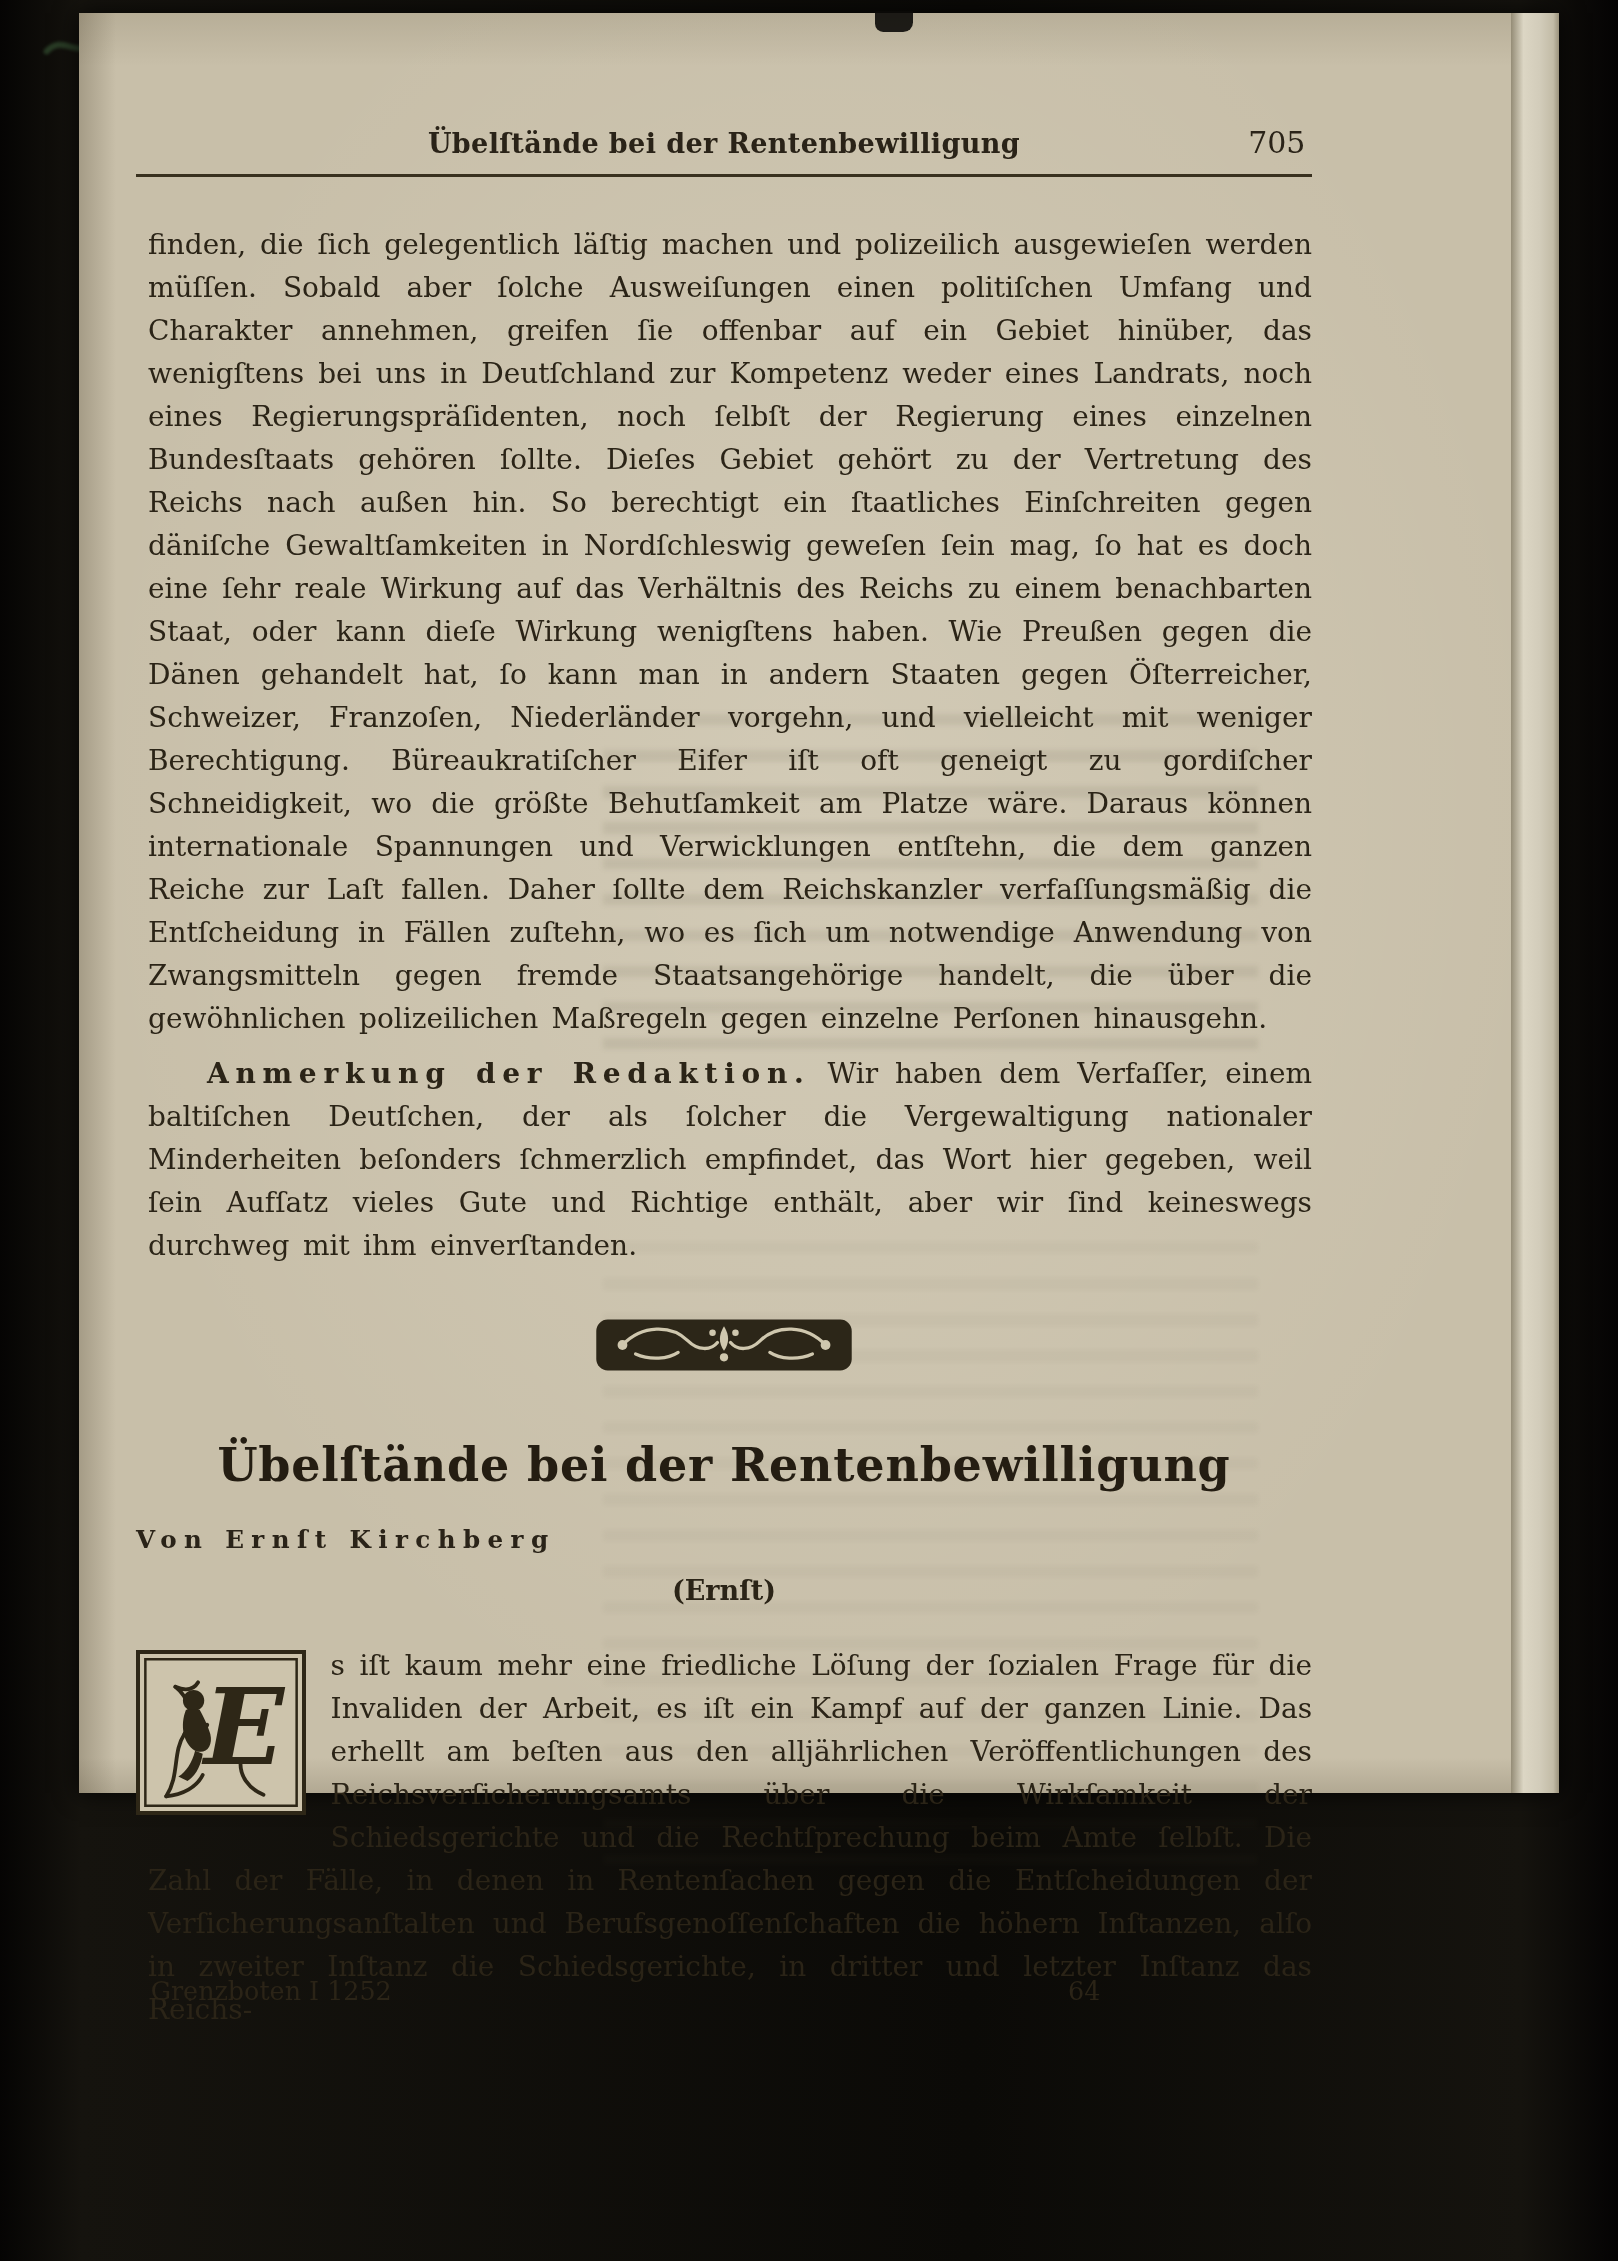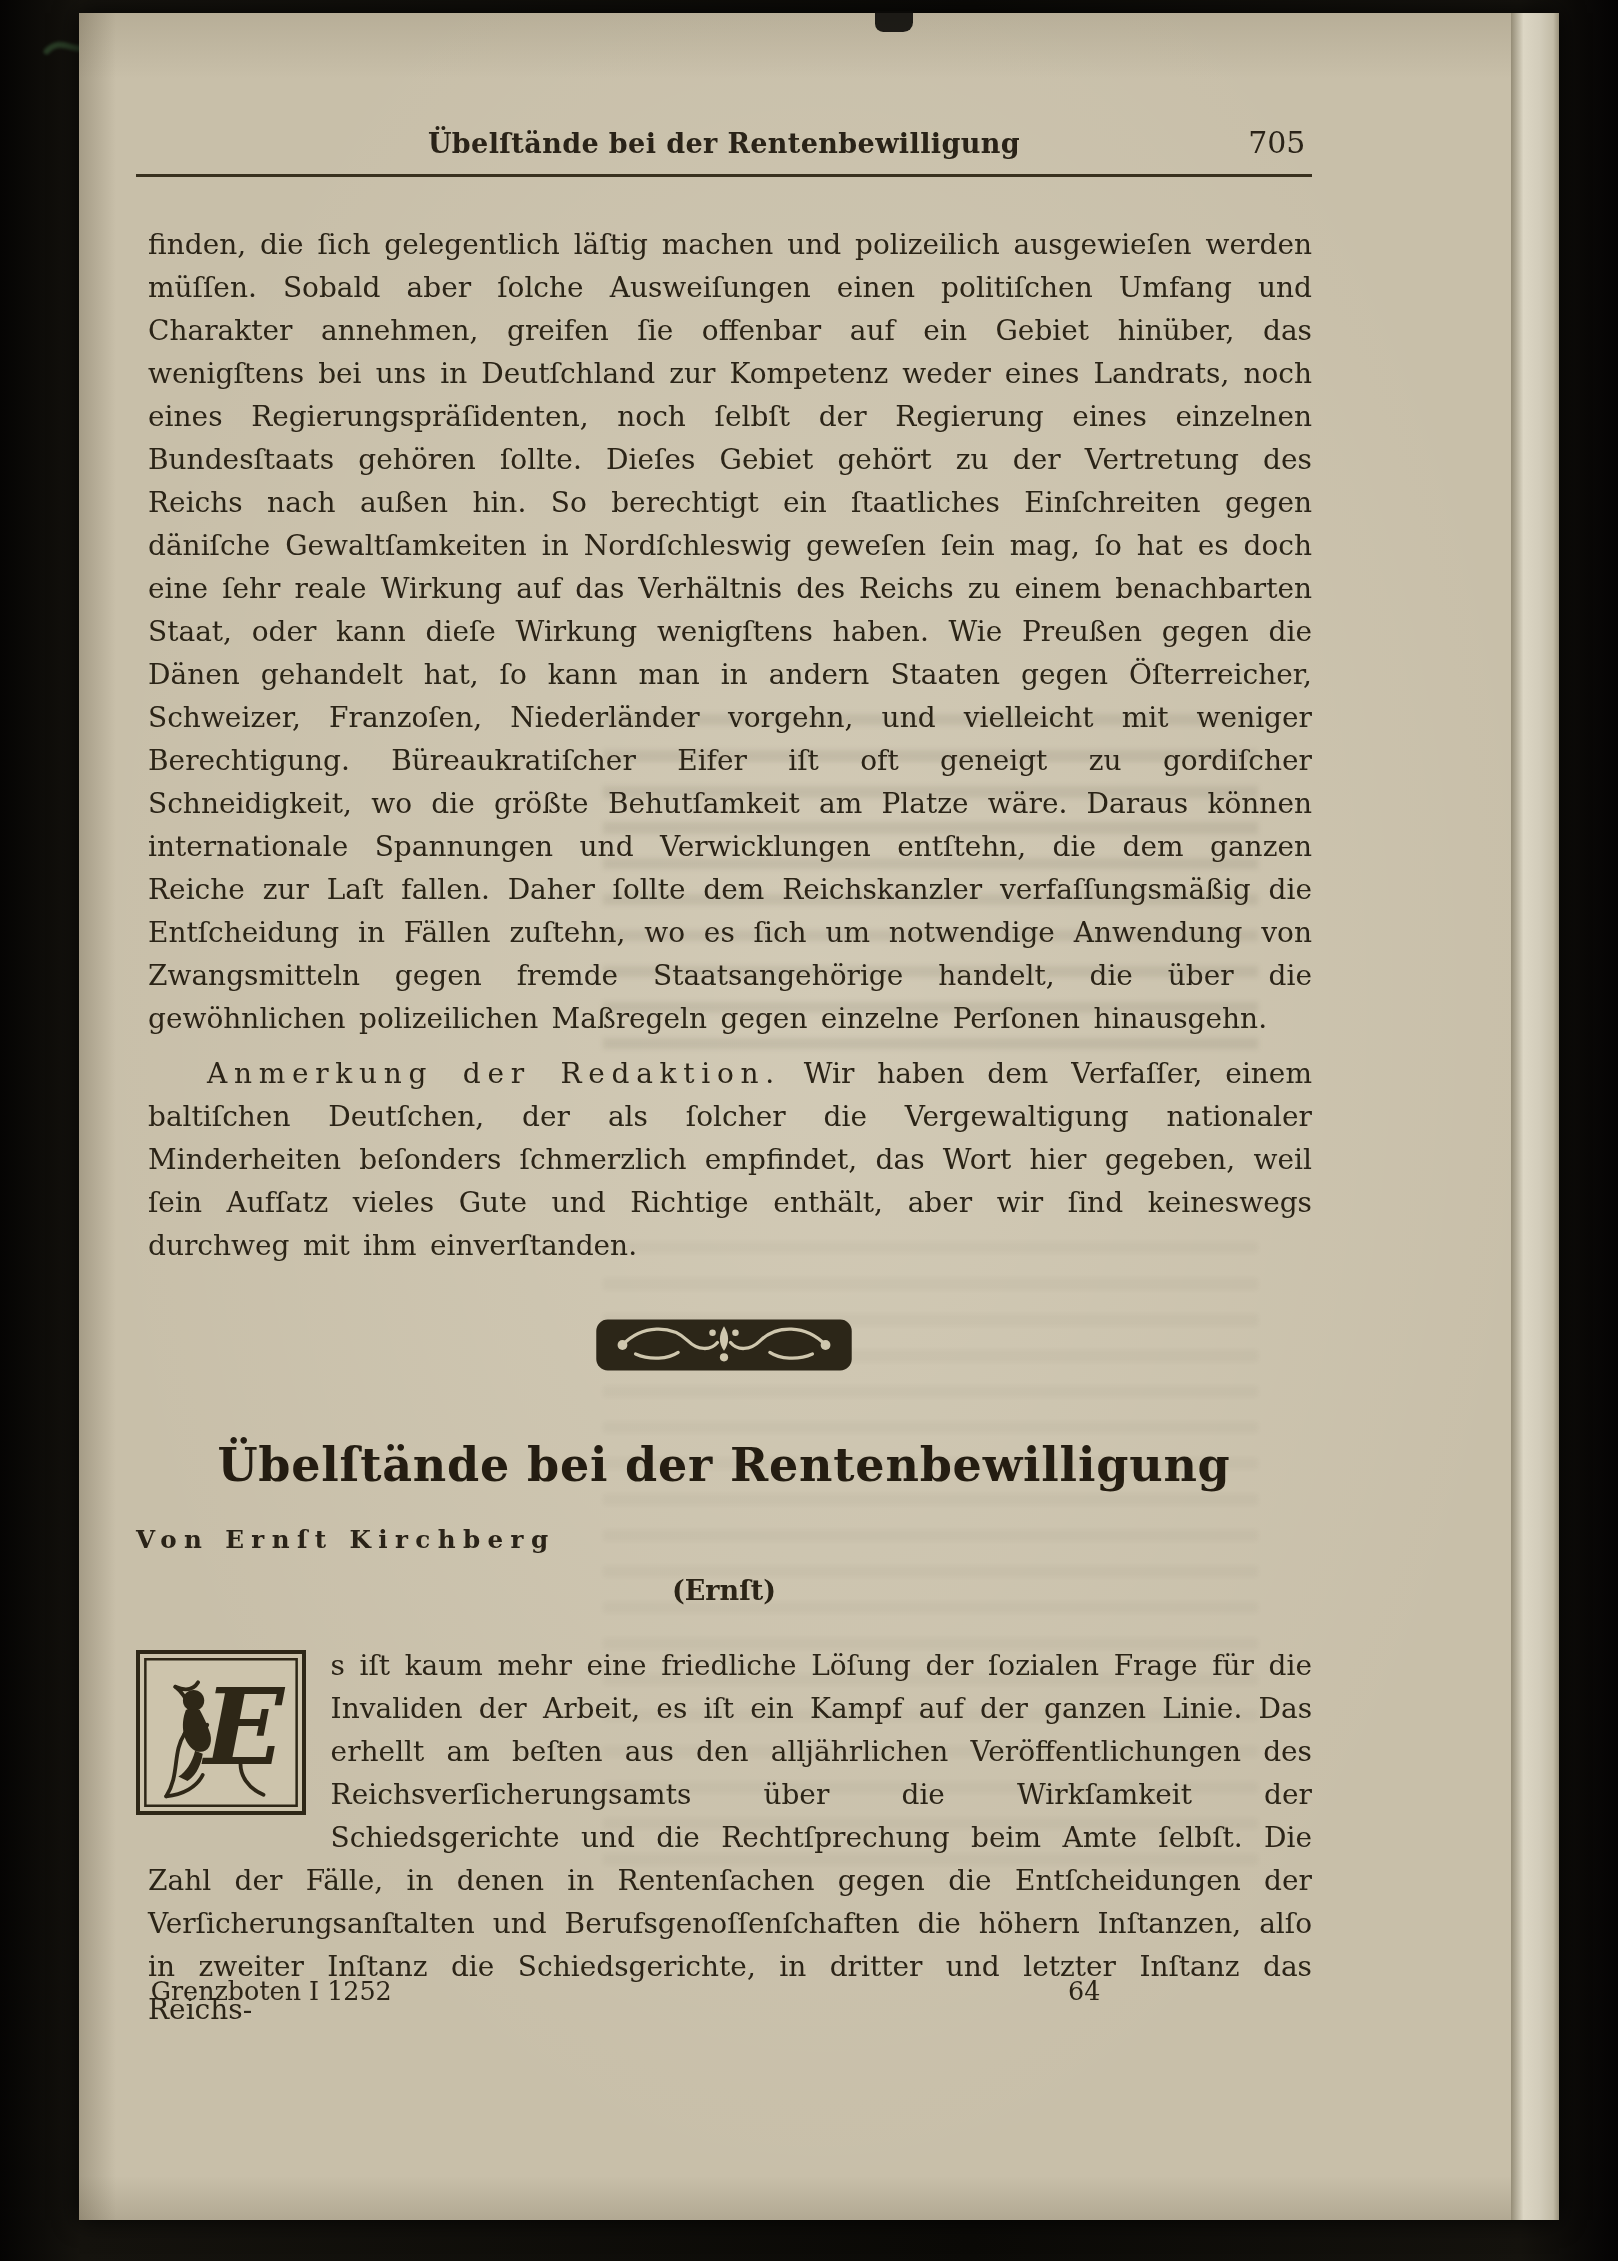--- a/index.html
+++ b/index.html
@@ -8,21 +8,21 @@
     position:relative;
     background:#0c0b08;
     font-family:"DejaVu Serif", serif;
     overflow:hidden;
   }
   .scan {
     position:absolute; inset:0;
     background:linear-gradient(90deg,#050403 0%,#15130e 5%,#0b0a07 60%,#15130e 94%,#040303 100%);
   }
   .paper {
-    position:absolute; left:79px; top:13px; width:1480px; height:2207px;
+    position:absolute; left:79px; top:13px; width:1480px; height:1780px;
     background-color:#c8bfa9;
     background-image:
       linear-gradient(90deg, rgba(60,50,30,0.25) 0%, rgba(60,50,30,0) 2.5%),
       linear-gradient(0deg, rgba(60,50,30,0.16) 0%, rgba(60,50,30,0) 2%),
       linear-gradient(180deg, rgba(80,70,45,0.14) 0%, rgba(80,70,45,0) 3%),
       radial-gradient(ellipse at 50% 45%, rgba(255,252,240,0.18) 0%, rgba(0,0,0,0) 70%);
     box-shadow: 0 0 23px rgba(0,0,0,0.8);
   }
   .page-edge {
     position:absolute; right:0; top:0; width:48px; height:100%;
@@ -60,21 +60,21 @@
     position:absolute; right:6.6px; top:-3.3px; font-size:30px; color:#2a2318;margin-left:35px;
   }
   .head-rule { margin-top:8.2px; border-top:3.3px solid #39311f; }
 
   .body-block { margin-top:46px; }
   p.body {
     font-size:28px; line-height:43px; text-align:justify;
     word-spacing:.16em; color:#2b2417;margin-left:12px;
   }
   p.note { margin-top:11.5px; text-indent:59px; }
-  .gesperrt { letter-spacing:.24em; }
+  .gesperrt { letter-spacing:.24em;font-weight:bold; }
 
   .ornament-wrap { margin-top:46px; text-align:center; height:64px; }
   .ornament-wrap svg { width:262px; height:64px; }
 
   .article-title {
     margin-top:61px; text-align:center; font-size:46px; font-weight:bold;
     letter-spacing:0.8px; color:#241d12;
   }
   .byline {
     margin-top:33px; font-size:24.6px; font-weight:bold;

